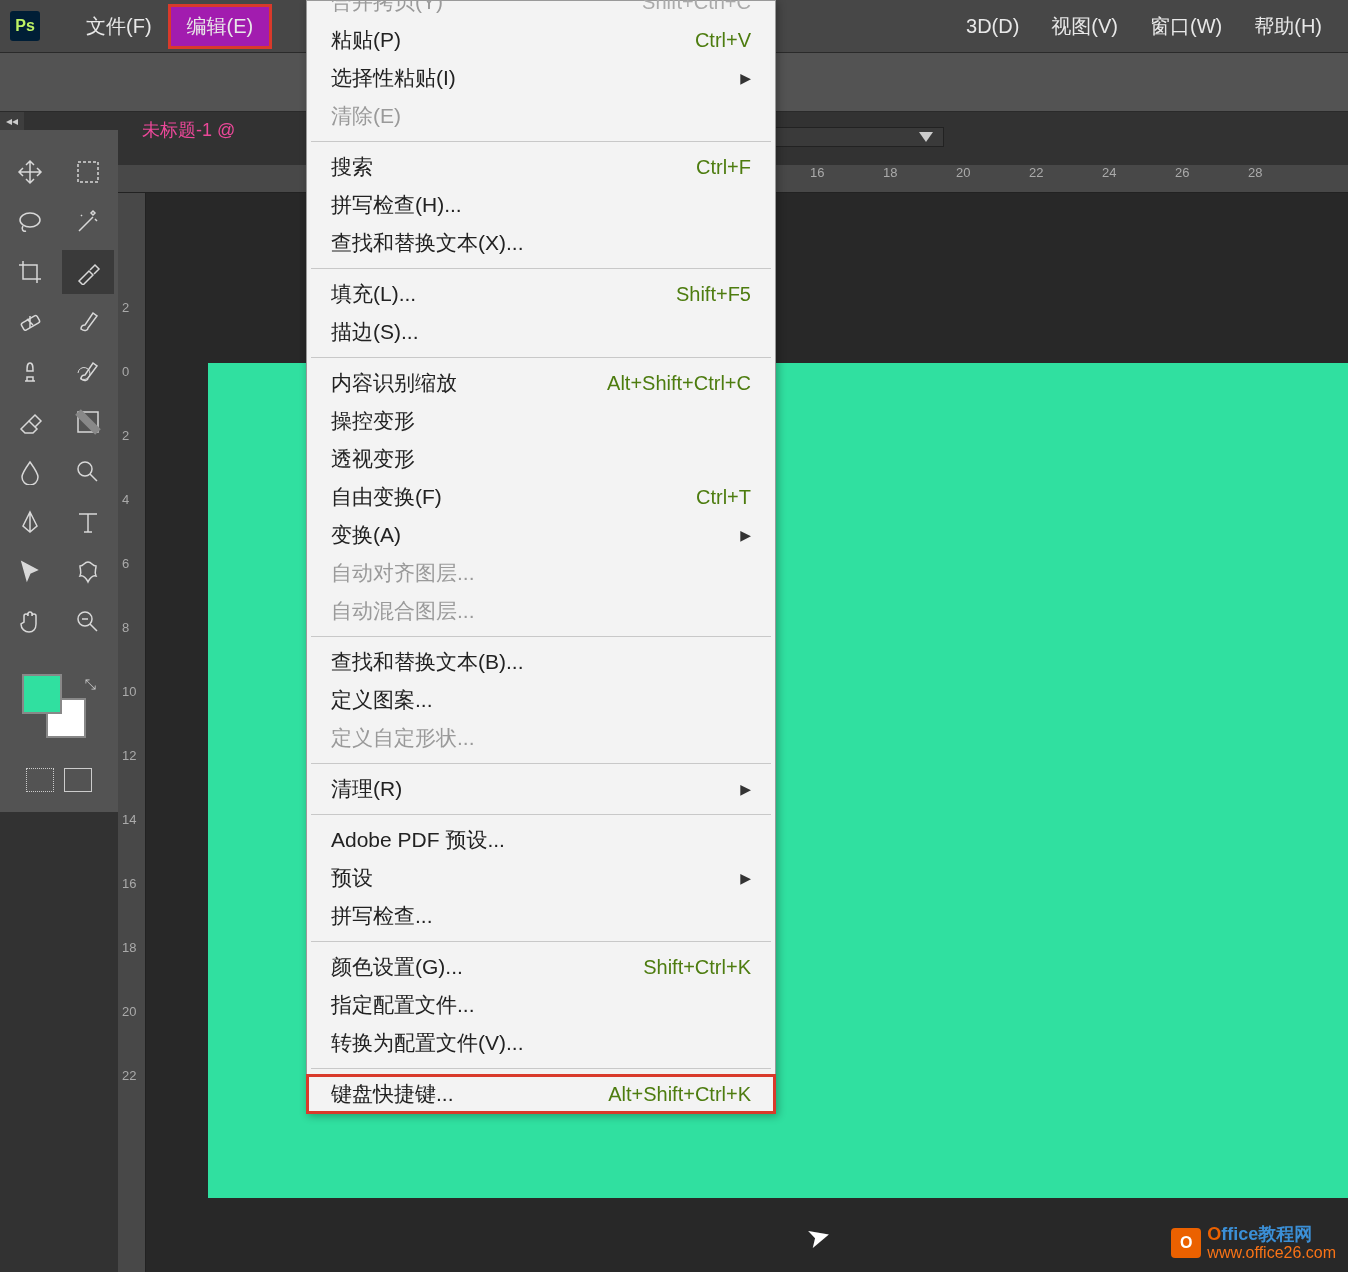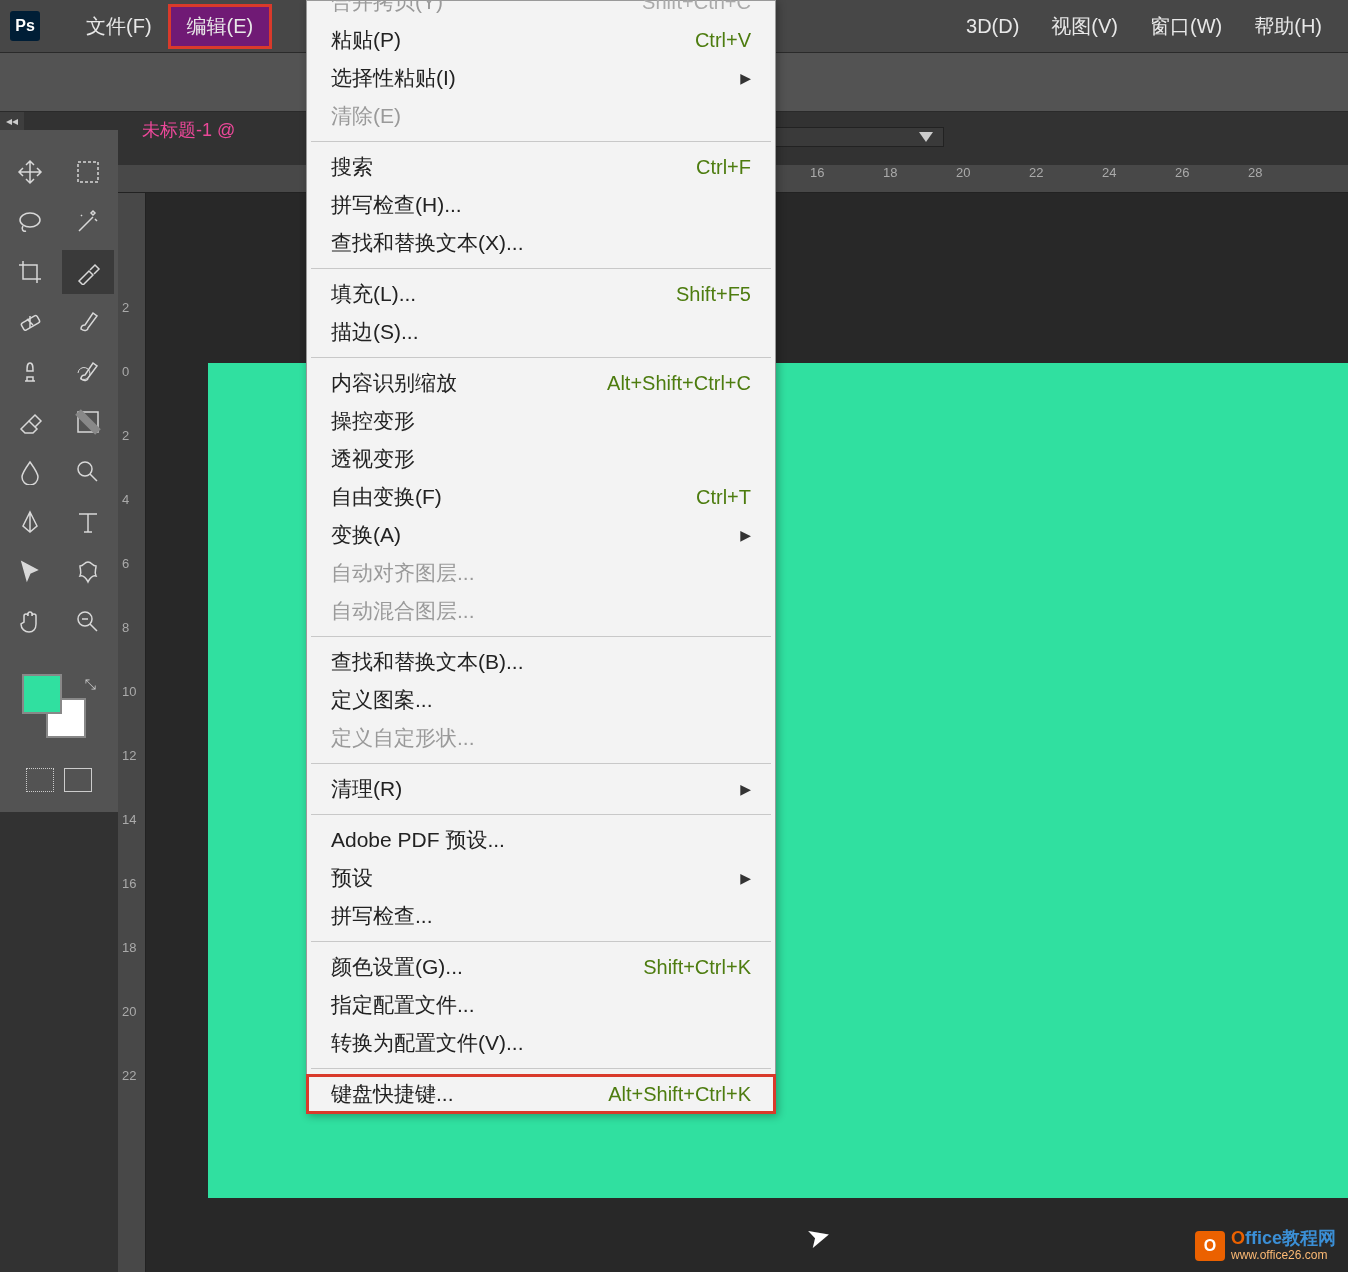--- a/index.html
+++ b/index.html
@@ -1,22 +1,22 @@
 <!DOCTYPE html>
 <html><head>
 <meta charset="utf-8">
 <style>
   * { margin: 0; padding: 0; box-sizing: border-box; font-family: "Microsoft YaHei", Arial, sans-serif; }
   body { background: #323232; width: 1348px; height: 1272px; overflow: hidden; position: relative; }
   
   
   .menubar { height: 52px; background: #474747; display: flex; align-items: center; padding: 0 10px; color: #e8e8e8; font-size: 20px; }
-  .ps-logo { width: 30px; height: 30px; background: #001e36; color: #ffffff; display: flex; align-items: center; justify-content: center; font-weight: bold; font-size: 16px; margin-right: 30px; border-radius: 3px; }
+  .ps-logo { width: 30px; height: 30px; background: #001e36; color: #bef264; display: flex; align-items: center; justify-content: center; font-weight: bold; font-size: 16px; margin-right: 30px; border-radius: 3px; }
   .menu-item { padding: 6px 16px; cursor: pointer; }
-  .menu-item.highlighted { border: 3px solid #d93a2b; background: #701a75; }
+  .menu-item.highlighted { border: 3px solid #d93a2b; background: #a21caf; }
   
   
   .optionsbar { height: 60px; background: #535353; display: flex; align-items: center; padding: 0 20px; color: #e8e8e8; font-size: 18px; border-top: 1px solid #2a2a2a; border-bottom: 1px solid #2a2a2a; flex-direction: column; }
   .eyedropper-tool { display: flex; align-items: center; gap: 6px; margin-right: 30px; }
   .sample-dropdown { background: #3a3a3a; border: 1px solid #222; padding: 4px 10px; margin-left: 10px; width: 530px; height: 34px; display: flex; justify-content: flex-end; align-items: center; }
   .chevron-down { width: 14px; height: 10px; background: #ccc; clip-path: polygon(0 0, 100% 0, 50% 100%); }
   .checkbox-wrap { display: flex; align-items: center; gap: 10px; margin-left: 30px; }
   .checkbox { width: 24px; height: 24px; background: #2a2a2a; border: 1px solid #666; display: flex; align-items: center; justify-content: center; color: #5aa9e6; font-size: 16px; }
   
   
@@ -58,21 +58,21 @@
   
   .cursor-arrow { position: absolute; left: 807px; top: 1220px; color: #fff; font-size: 28px; z-index: 200; transform: rotate(-15deg); }
   
   
   .watermark { position: absolute; right: 12px; bottom: 10px; display: flex; align-items: center; gap: 6px; z-index: 50; }
   .wm-icon { width: 30px; height: 30px; background: #eb6100; border-radius: 4px; display: flex; align-items: center; justify-content: center; color: #fff; font-weight: bold; }
   .wm-text { line-height: 1.1; }
   .wm-line1 { font-size: 18px; font-weight: bold; }
   .wm-o { color: #eb6100; }
   .wm-rest { color: #3b8fd6; }
-  .wm-line2 { font-size: 12px; color: #fdba74; }
+  .wm-line2 { font-size: 16px; color: #f97316; }
 </style>
 </head>
 <body>
 
 <div class="menubar">
   <div class="ps-logo">Ps</div>
   <div class="menu-item">文件(F)</div>
   <div class="menu-item highlighted">编辑(E)</div>
   <div style="flex:1"></div>
   <div class="menu-item">3D(D)</div>

